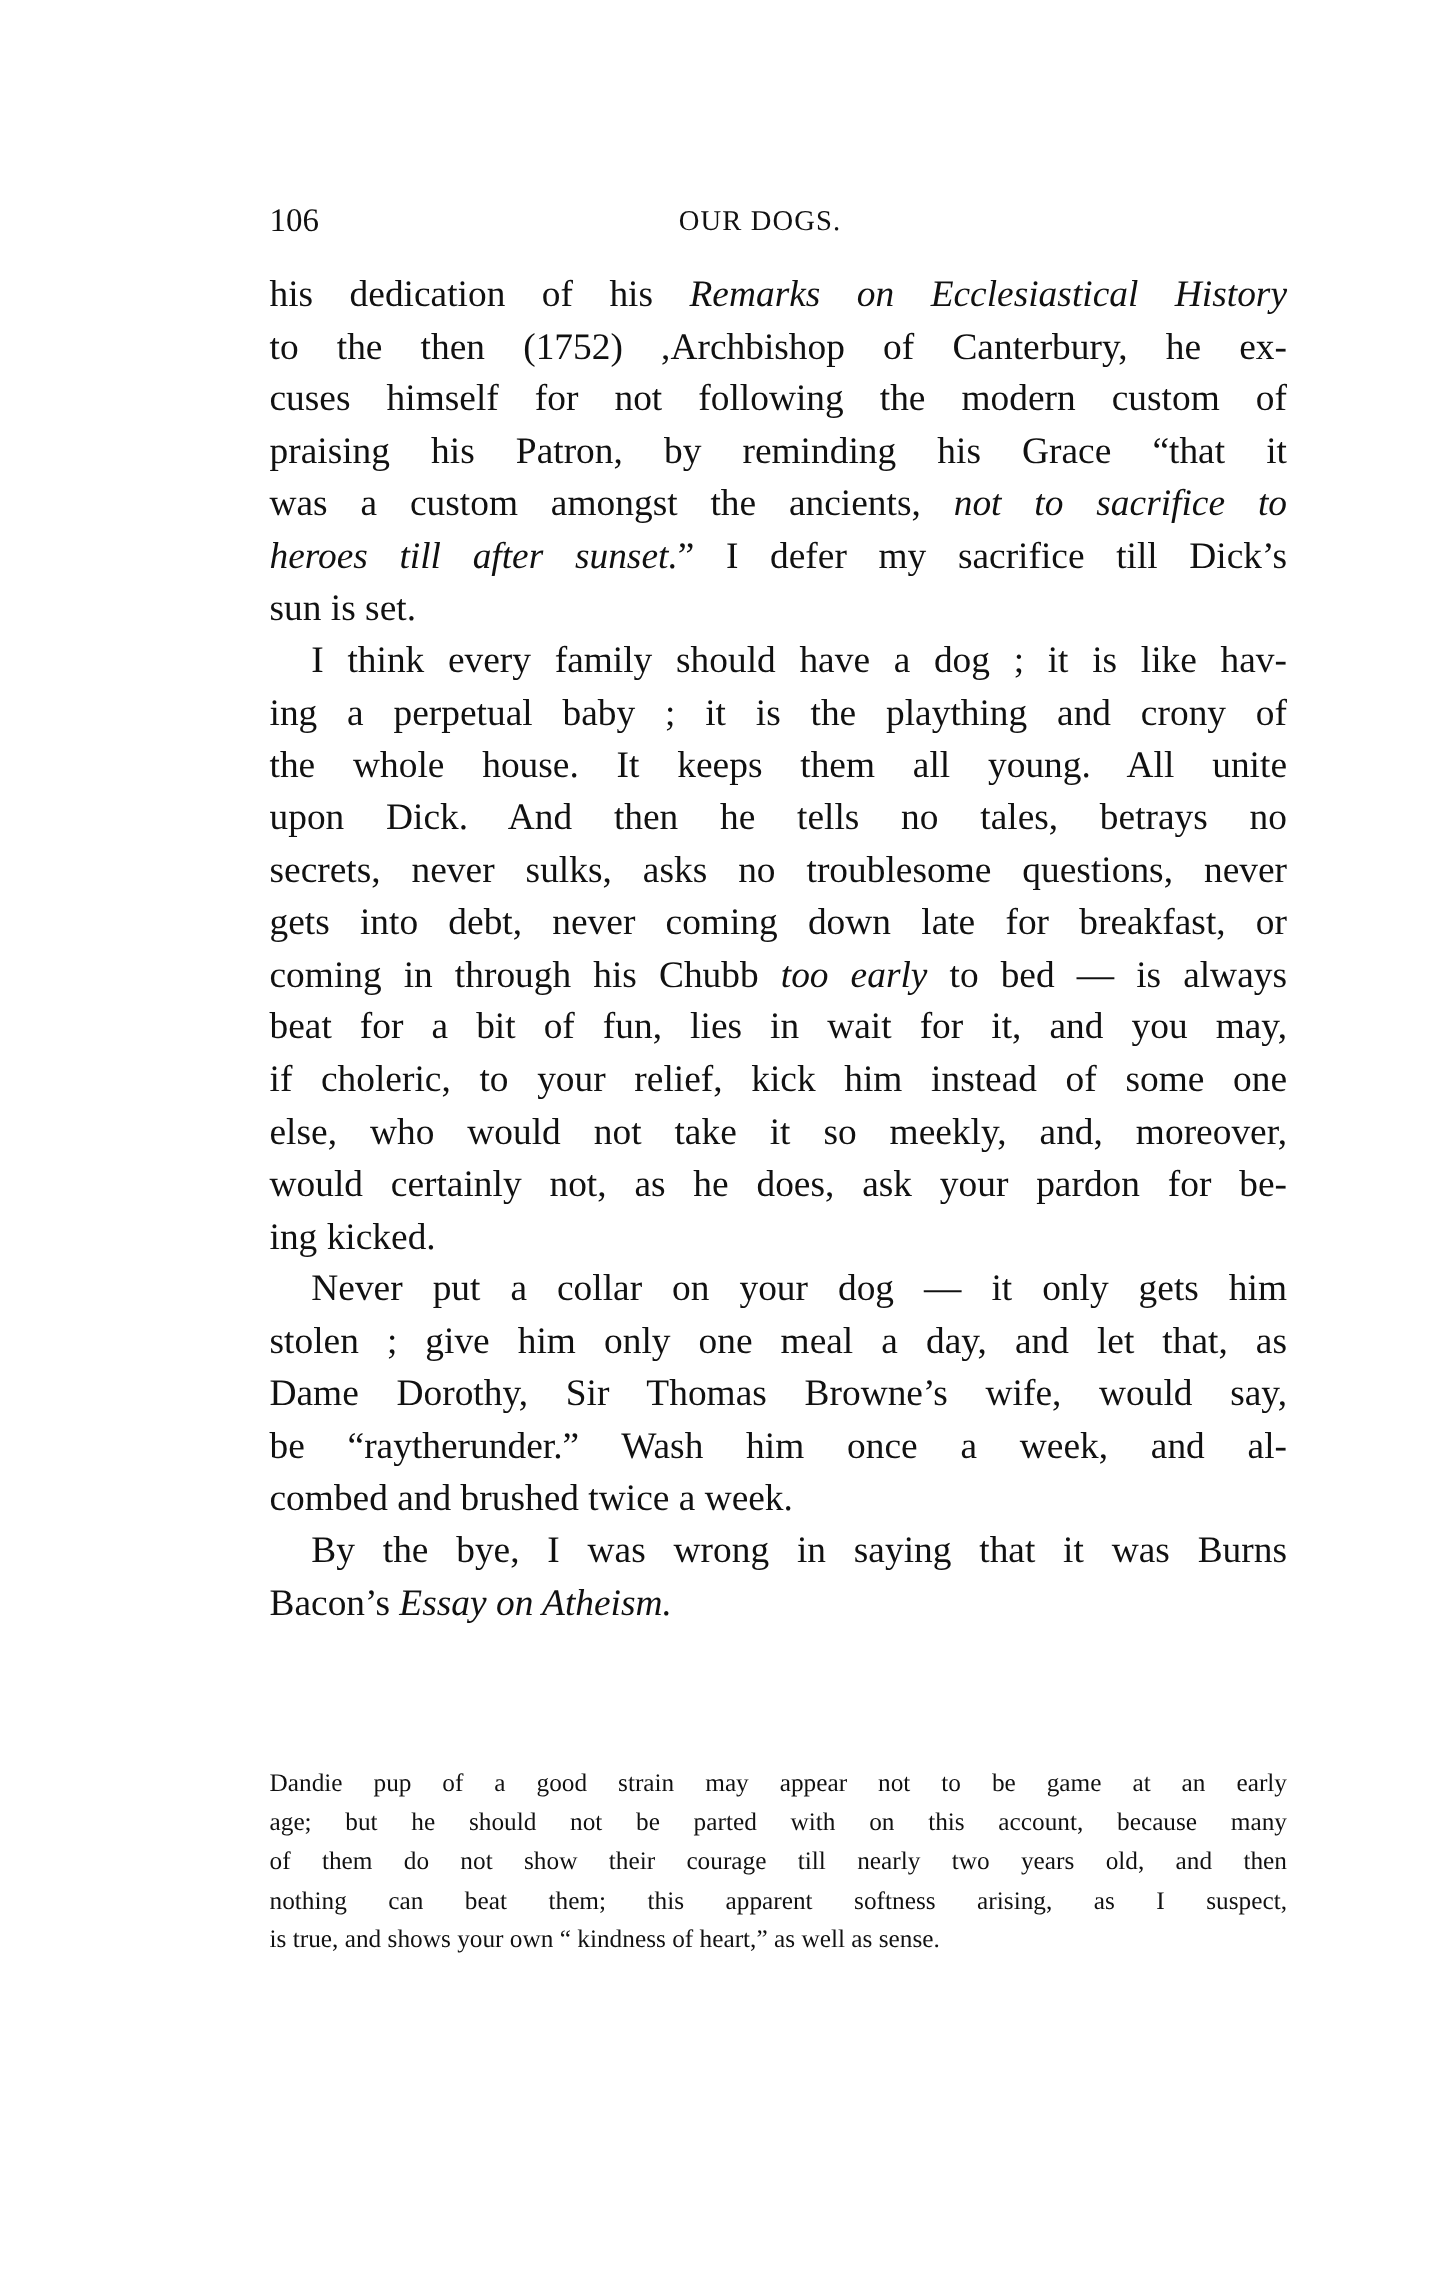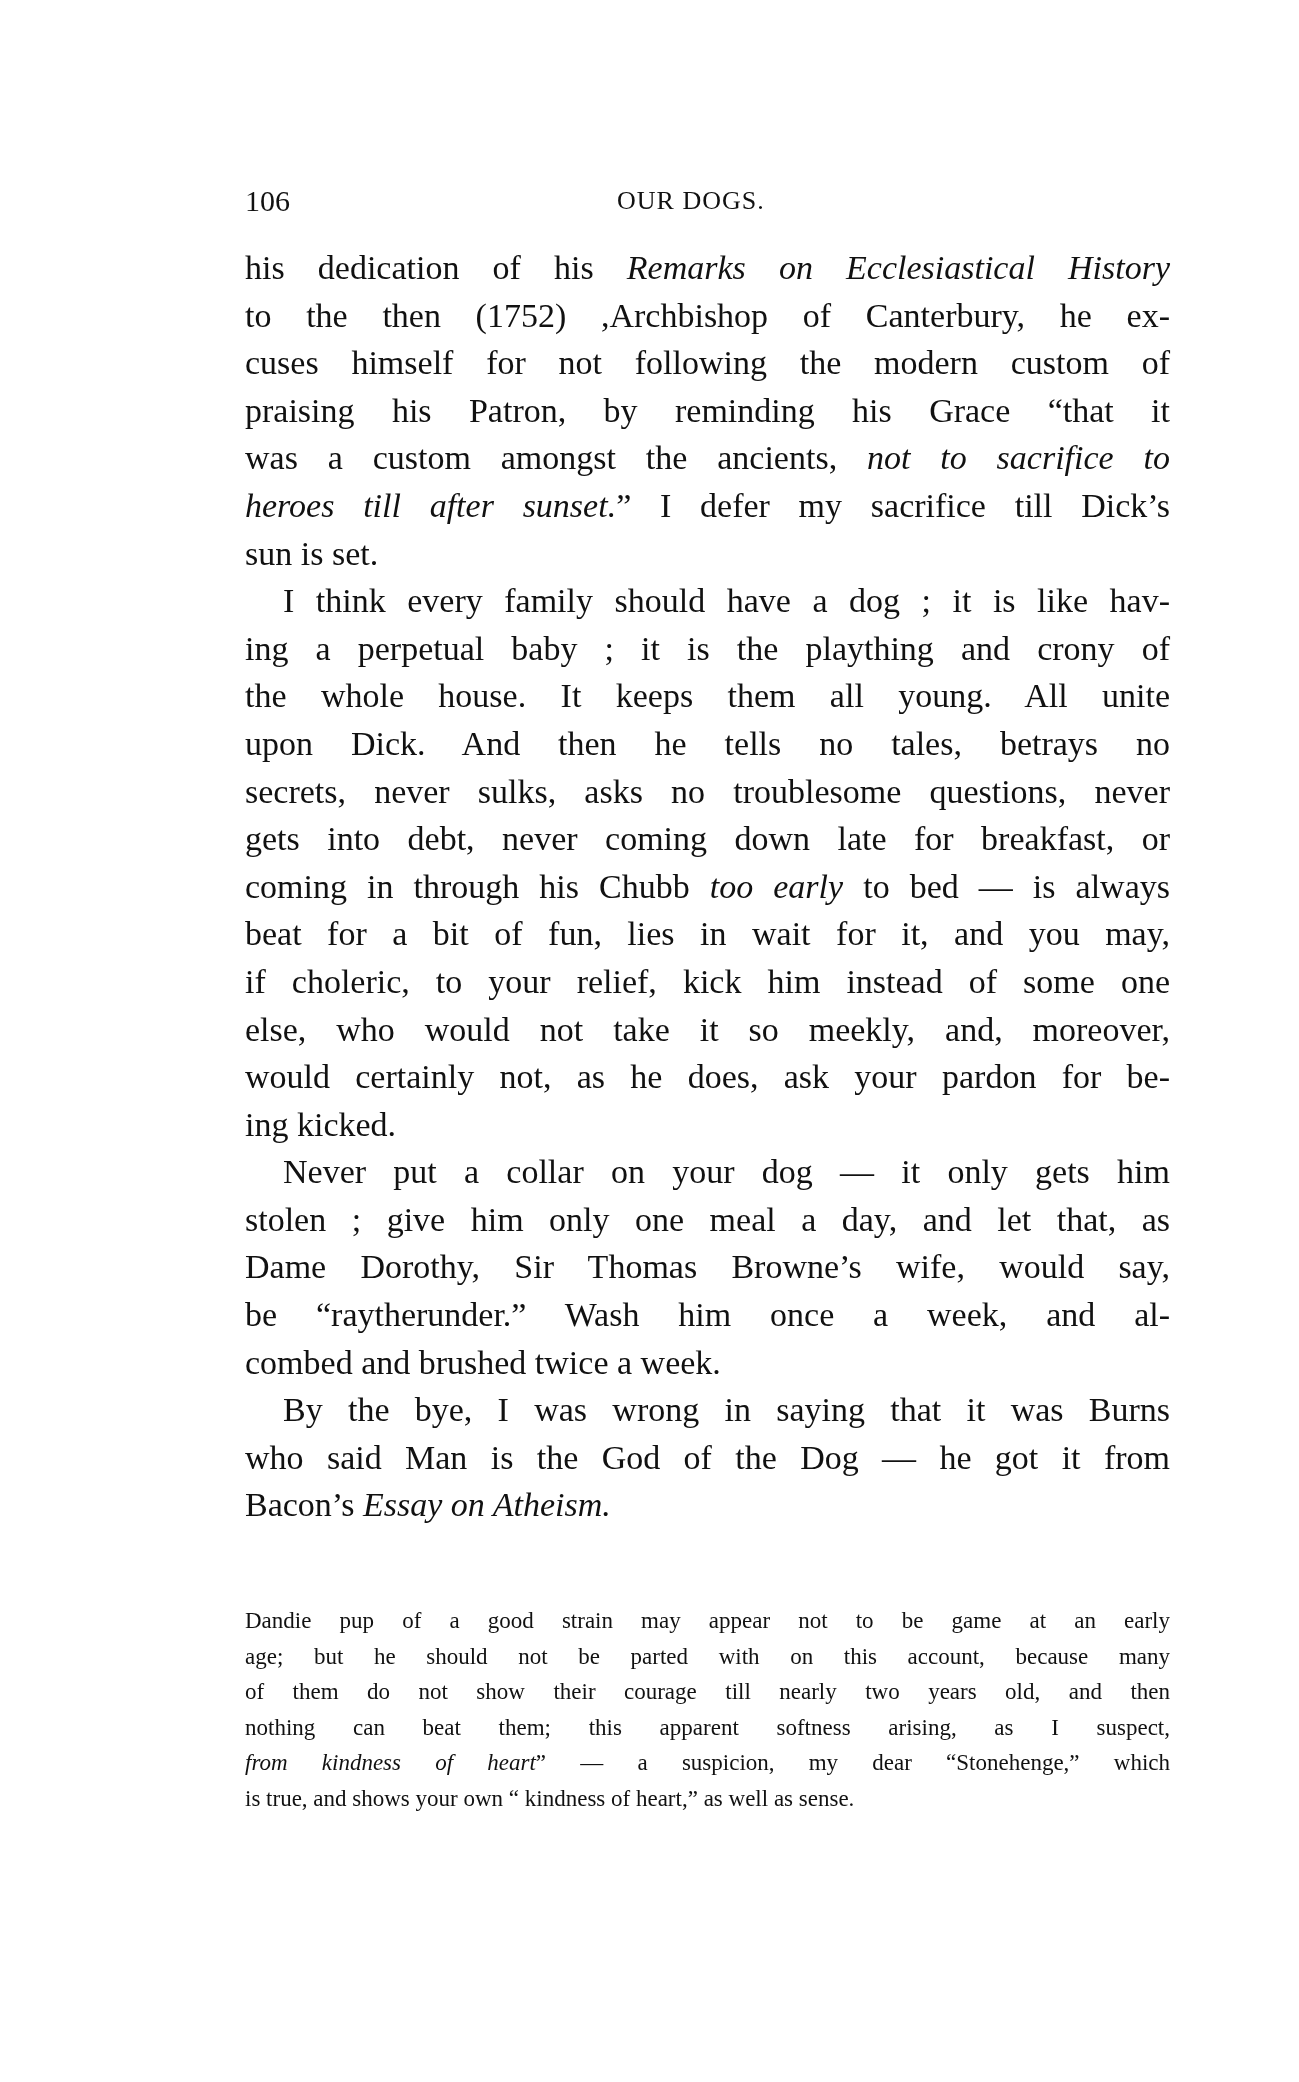--- a/index.html
+++ b/index.html
@@ -44,24 +44,22 @@
       <span class="line"><span>if choleric, to your relief, kick him instead of some one</span></span>
       <span class="line"><span>else, who would not take it so meekly, and, moreover,</span></span>
       <span class="line"><span>would certainly not, as he does, ask your pardon for be-</span></span>
       <span class="line last"><span>ing kicked.</span></span>
       <span class="line indent"><span>Never put a collar on your dog — it only gets him</span></span>
       <span class="line"><span>stolen ; give him only one meal a day, and let that, as</span></span>
       <span class="line"><span>Dame Dorothy, Sir Thomas Browne’s wife, would say,</span></span>
       <span class="line"><span>be “raytherunder.”  Wash him once a week, and al-</span></span>
       <span class="line last"><span>combed and brushed twice a week.</span></span>
       <span class="line indent"><span>By the bye, I was wrong in saying that it was Burns</span></span>
-      <span class="line"><span>who said Man is the God of the Dog — he got it from</span></span>
       <span class="line last"><span>Bacon’s </span><i>Essay on Atheism.</i></span>
     </div>
   <div class="footnote" id="footnote">
       <span class="line"><span>Dandie pup of a good strain may appear not to be game at an early</span></span>
       <span class="line"><span>age; but he should not be parted with on this account, because many</span></span>
       <span class="line"><span>of them do not show their courage till nearly two years old, and then</span></span>
       <span class="line"><span>nothing can beat them; this apparent softness arising, as I suspect,</span></span>
-      <span class="line"><i>from kindness of heart</i><span>” — a suspicion, my dear “Stonehenge,” which</span></span>
       <span class="line last"><span>is true, and shows your own “ kindness of heart,” as well as sense.</span></span>
     </div>
 </div>
 
 </body></html>

